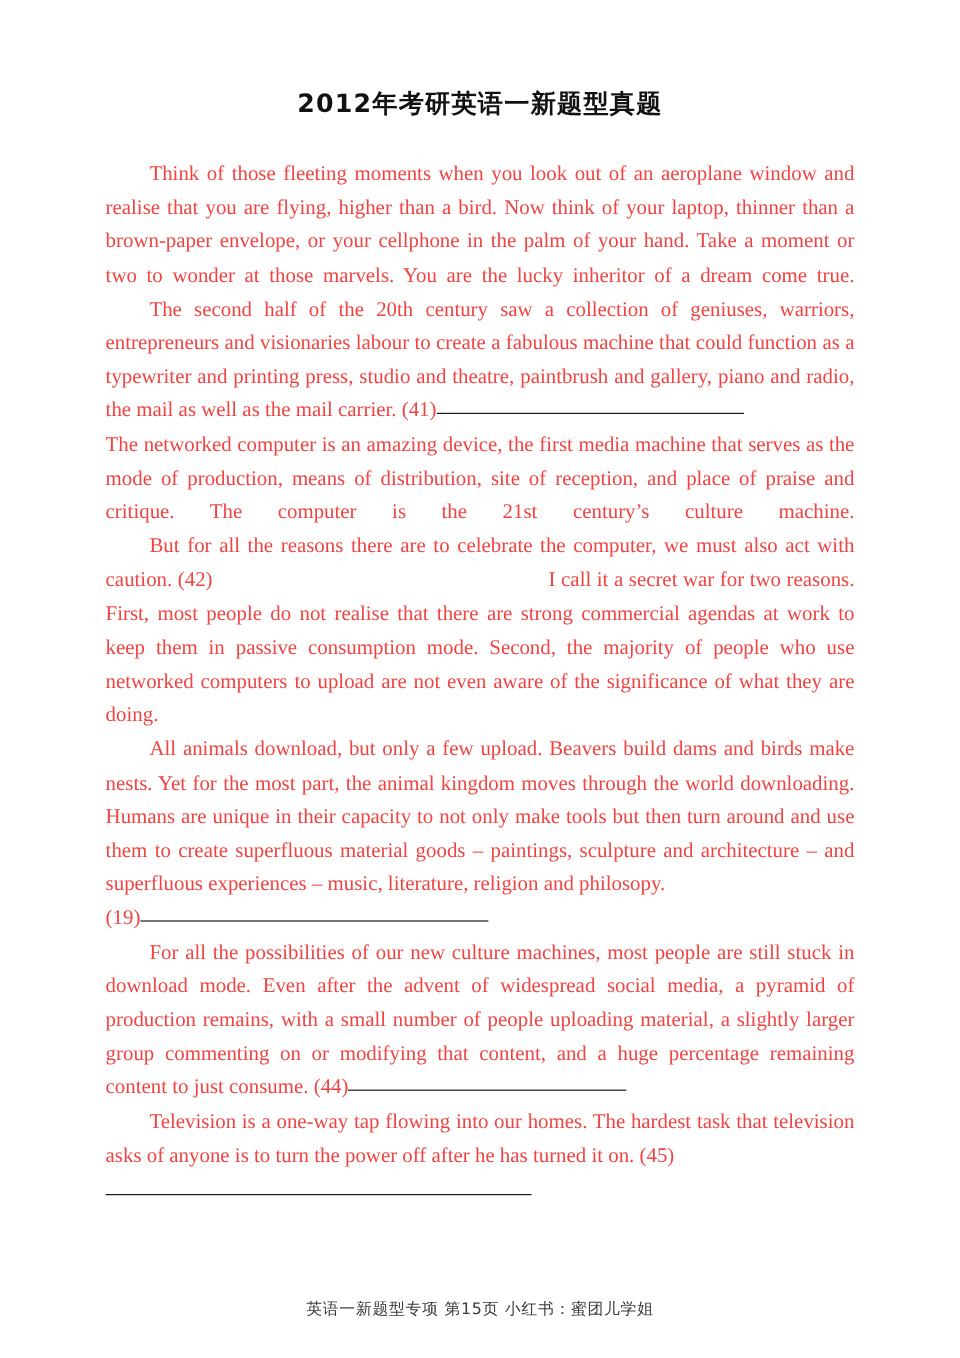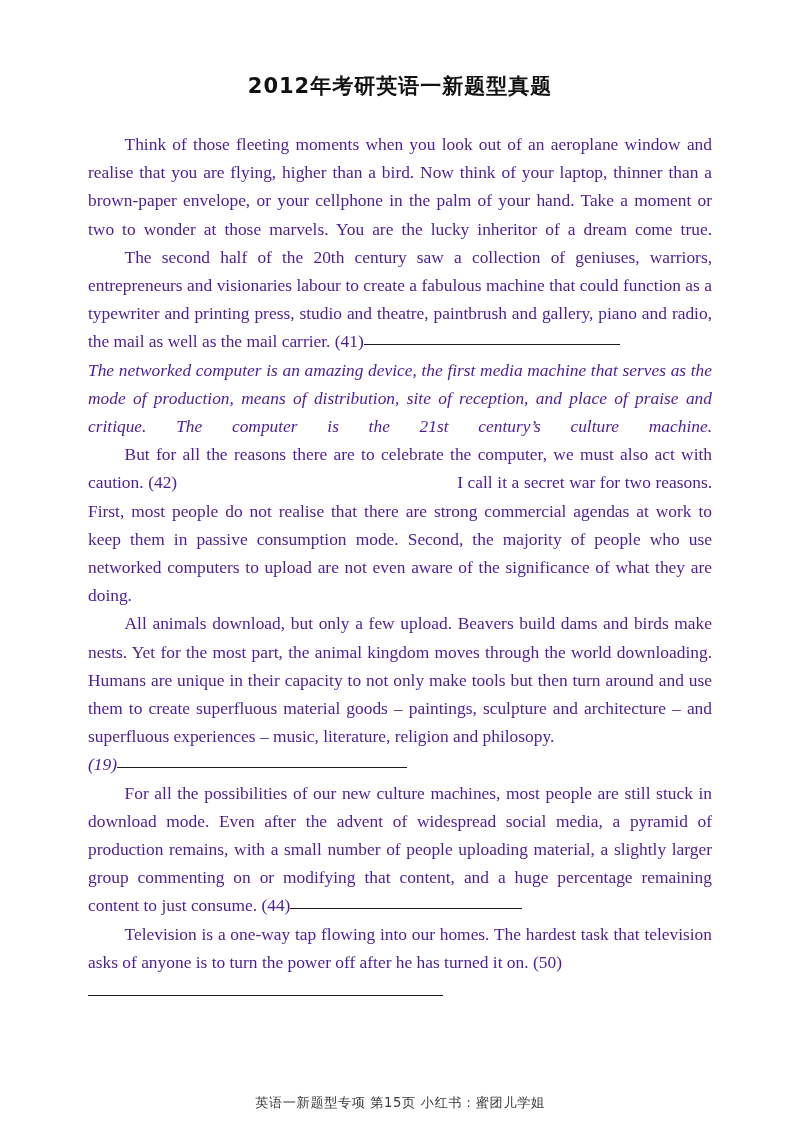--- a/index.html
+++ b/index.html
@@ -36,23 +36,23 @@
     padding-left: 88px;
     padding-right: 88px;
   }
   p.para {
     margin: 0 0 0 0;
     font-size: 17.4px;
     line-height: 28.2px;
     text-align: justify;
     text-justify: inter-word;
     text-indent: 2.1em;
-    color: #4c1d95;
+    color: #ef4444;
   }
-  p.para.noindent { text-indent: 0; font-style: italic; }
+  p.para.noindent { text-indent: 0; }
   
   .blank-line {
     display: inline-block;
     border-bottom: 1.6px solid #1a1a1a;
     vertical-align: 2px;
     height: 0.92em;
   }
   .blank-41 { width: 256px; }
   .blank-43 { width: 290px; }
   .blank-44 { width: 232px; }
@@ -65,21 +65,21 @@
   .gap-42 {
     display: inline-block;
     width: 280px;
     height: 1em;
   }
   .justify-all { text-align-last: justify; }
   .footer {
     position: absolute;
     left: 0;
     right: 0;
-    bottom: 20px;
+    bottom: 32px;
     text-align: center;
     font-family: "DejaVu Sans", "Liberation Sans", sans-serif;
     font-size: 13.2px;
     color: #3a3a3a;
     letter-spacing: 0.6px;
   }
 </style>
 </head>
 <body>
 
@@ -110,21 +110,21 @@
     </p>
     <p class="para noindent">
       <span>(19)</span><span class="blank-line blank-43"></span>
     </p>
 
     <p class="para">
       <span>For all the possibilities of our new culture machines, most people are still stuck in download mode. Even after the advent of widespread social media, a pyramid of production remains, with a small number of people uploading material, a slightly larger group commenting on or modifying that content, and a huge percentage remaining content to just consume. (44)</span><span class="blank-line blank-44"></span>
     </p>
 
     <p class="para">
-      <span>Television is a one-way tap flowing into  our  homes.  The  hardest   task that television asks of anyone is to   turn the power off   after he   has turned it   on. (50)</span>
+      <span>Television is a one-way tap flowing into  our  homes.  The  hardest   task that television asks of anyone is to   turn the power off   after he   has turned it   on. (45)</span>
       <span class="blank-45-row"><span class="blank-line blank-45"></span></span>
     </p>
 
 
   </div>
 
   <div class="footer">英语一新题型专项 第15页 小红书：蜜团儿学姐</div>
 
 </div>
 

